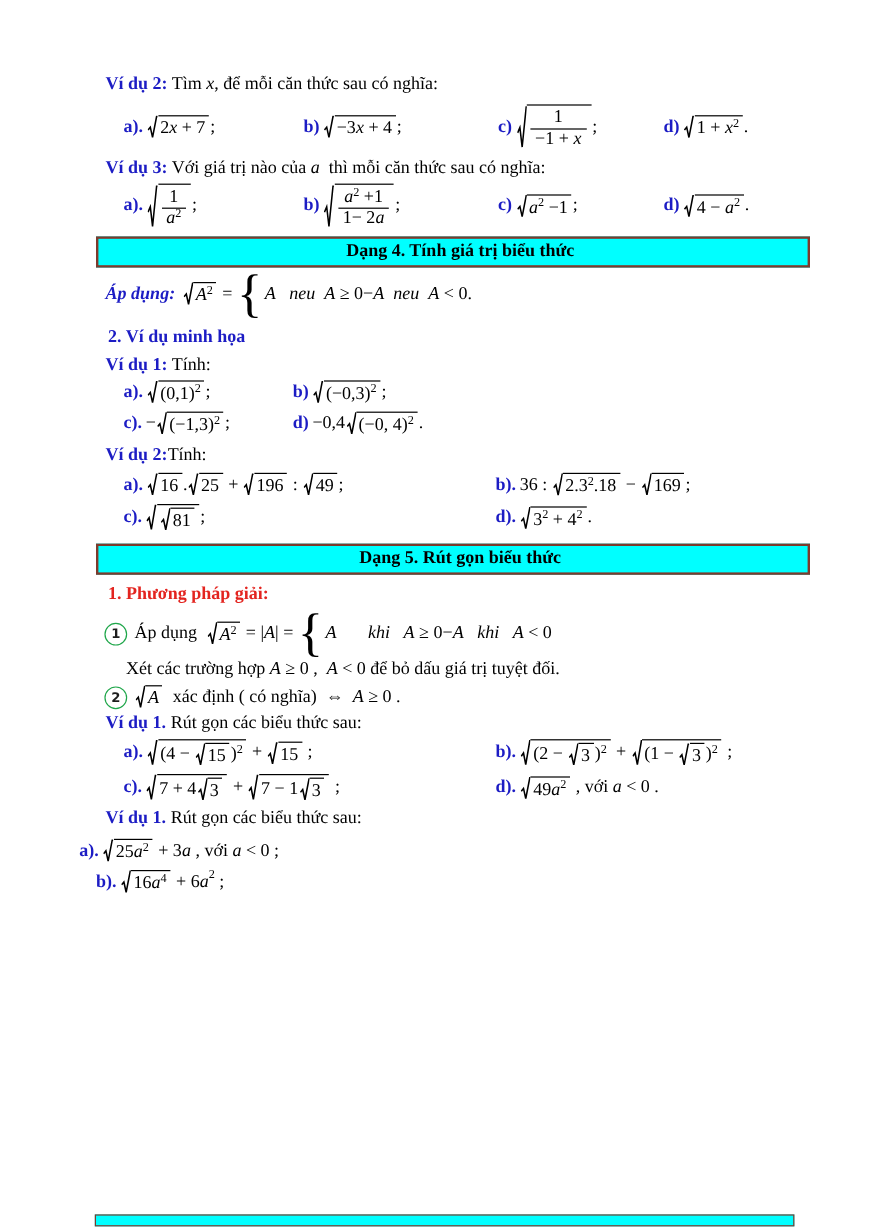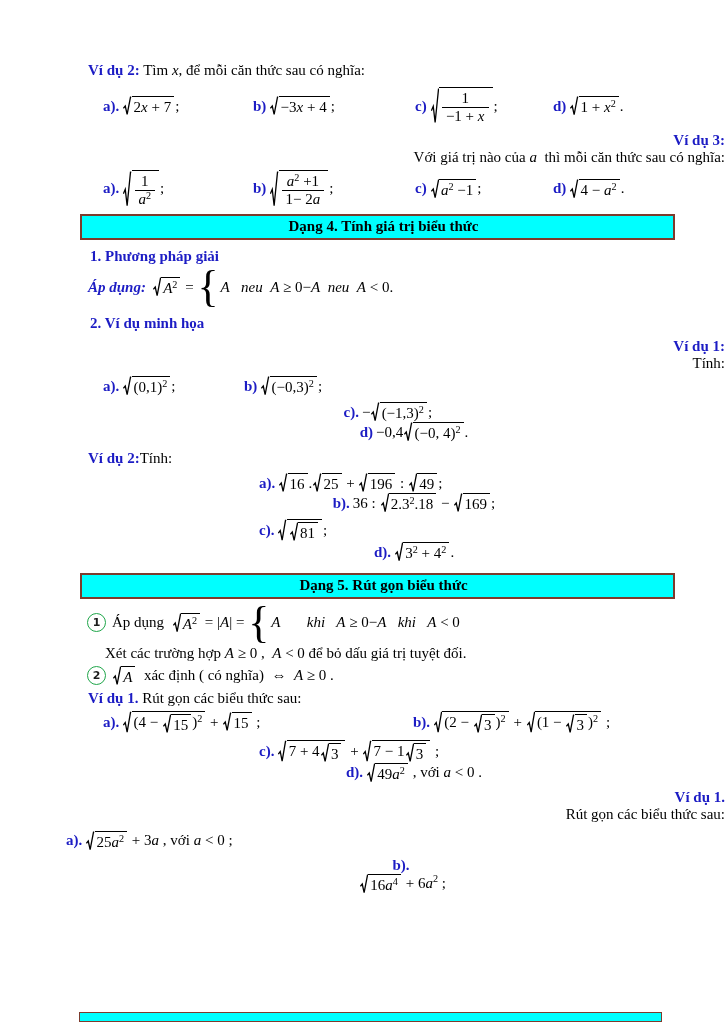--- a/index.html
+++ b/index.html
@@ -3,21 +3,21 @@
 <meta charset="utf-8">
 <style>
   html,body{margin:0;padding:0;}
   body{
     width:725px;height:1024px;position:relative;background:#ffffff;
     font-family:"Liberation Serif","DejaVu Serif",serif;
     font-size:15px;color:#000;overflow:hidden;
   }
   .page{position:absolute;inset:0;}
   
-  .exh{margin-left:88px;display:flex;align-items:flex-end;white-space:pre;}
+  .exh{margin-left:88px;display:flex;align-items:flex-start;white-space:pre;}
   .exh .pfx{color:var(--blue);font-weight:bold;}
   .num-h{margin-left:90px;font-weight:bold;}
   .num-h.blue{color:var(--blue);}
   .num-h.red{color:var(--red);}
   
   .banner{
     margin-left:80px;width:579px;background:var(--cyan);
     border:2px solid var(--brick);text-align:center;
     font-weight:bold;padding:2px 0 3px 12px;
   }
@@ -57,21 +57,21 @@
     font-family:"DejaVu Sans",sans-serif;
   }
   .note{margin-left:105px;}
   .soloA{display:flex;align-items:center;margin-left:66px;white-space:pre;}
   .soloB{display:flex;align-items:center;margin-left:80px;white-space:pre;}
   .bottom-strip{
     position:absolute;left:79px;top:1012px;width:581px;height:8px;
     background:var(--cyan);border:1px solid var(--brick);
   }
   
-  .mt8{margin-top:8px;} .mt6{margin-top:6px;flex-direction:column;} .mt4{margin-top:4px;} .mt2{margin-top:2px;align-items:center;}
+  .mt8{margin-top:8px;} .mt6{margin-top:6px;} .mt4{margin-top:4px;} .mt2{margin-top:2px;align-items:center;}
   .mt10{margin-top:10px;}
   .pad-top{height:62px;}
 </style>
 </head>
 <body>
 
 <div class="page">
   <div class="pad-top"></div>
 
   <div class="exh">
@@ -105,21 +105,20 @@
     <span class="cell"><span class="lab">c)</span><span class="m"><span class="sq"><svg class="rd" viewBox="0 0 11 26" preserveAspectRatio="none" aria-hidden="true">
               <path d="M0.5,16 L3,13 L5.5,24 L10,1.5 L11,1.5" fill="none" stroke="currentColor" stroke-width="1.3" vector-effect="non-scaling-stroke"></path>
             </svg><span class="sqc"><span class="mv">a</span><span class="ms">2</span><span class="mt"> −1</span></span></span><span class="mt">;</span></span></span>
     <span class="cell"><span class="lab">d)</span><span class="m"><span class="sq"><svg class="rd" viewBox="0 0 11 26" preserveAspectRatio="none" aria-hidden="true">
               <path d="M0.5,16 L3,13 L5.5,24 L10,1.5 L11,1.5" fill="none" stroke="currentColor" stroke-width="1.3" vector-effect="non-scaling-stroke"></path>
             </svg><span class="sqc"><span class="mt">4 − </span><span class="mv">a</span><span class="ms">2</span></span></span><span class="mt">.</span></span></span>
   </div>
 
   <div class="banner mt6">Dạng 4. Tính giá trị biểu thức</div>
 
-  <div class="num-h blue mt8">1. Phương pháp giải</div>
 
   <div class="apline mt2">
     <span class="apd">Áp dụng:</span>
     <span class="m"><span class="sq"><svg class="rd" viewBox="0 0 11 26" preserveAspectRatio="none" aria-hidden="true">
             <path d="M0.5,16 L3,13 L5.5,24 L10,1.5 L11,1.5" fill="none" stroke="currentColor" stroke-width="1.3" vector-effect="non-scaling-stroke"></path>
           </svg><span class="sqc"><span class="mv">A</span><span class="ms">2</span></span></span><span class="mt"> = </span><span class="cs"><span class="cb">{</span><span class="cr"><span><span class="mv">A</span><span class="mt">   </span><span class="mv">neu</span><span class="mt">  </span><span class="mv">A</span><span class="mt"> ≥ 0</span></span><span><span class="mt">−</span><span class="mv">A</span><span class="mt">  </span><span class="mv">neu</span><span class="mt">  </span><span class="mv">A</span><span class="mt"> &lt; 0.</span></span></span></span></span>
   </div>
 
   <div class="num-h blue mt8">2. Ví dụ minh họa</div>
 
@@ -168,20 +167,21 @@
             </svg><span class="sqc"><span class="sq"><svg class="rd" viewBox="0 0 11 26" preserveAspectRatio="none" aria-hidden="true">
                   <path d="M0.5,16 L3,13 L5.5,24 L10,1.5 L11,1.5" fill="none" stroke="currentColor" stroke-width="1.3" vector-effect="non-scaling-stroke"></path>
                 </svg><span class="sqc"><span class="mt">81</span></span></span></span></span><span class="mt">;</span></span></span>
     <span class="cell"><span class="lab">d).</span><span class="m"><span class="sq"><svg class="rd" viewBox="0 0 11 26" preserveAspectRatio="none" aria-hidden="true">
               <path d="M0.5,16 L3,13 L5.5,24 L10,1.5 L11,1.5" fill="none" stroke="currentColor" stroke-width="1.3" vector-effect="non-scaling-stroke"></path>
             </svg><span class="sqc"><span class="mt">3</span><span class="ms">2</span><span class="mt"> + 4</span><span class="ms">2</span></span></span><span class="mt">.</span></span></span>
   </div>
 
   <div class="banner mt10">Dạng 5. Rút gọn biểu thức</div>
 
+  <div class="num-h red mt8">1. Phương pháp giải:</div>
 
   <div class="circline mt4">
     <span class="circ">1</span>
     <span class="m"><span class="mt">Áp dụng  </span><span class="sq"><svg class="rd" viewBox="0 0 11 26" preserveAspectRatio="none" aria-hidden="true">
             <path d="M0.5,16 L3,13 L5.5,24 L10,1.5 L11,1.5" fill="none" stroke="currentColor" stroke-width="1.3" vector-effect="non-scaling-stroke"></path>
           </svg><span class="sqc"><span class="mv">A</span><span class="ms">2</span></span></span><span class="mt"> = |</span><span class="mv">A</span><span class="mt">| = </span><span class="cs"><span class="cb">{</span><span class="cr"><span><span class="mv">A</span><span class="mt">       </span><span class="mv">khi</span><span class="mt">   </span><span class="mv">A</span><span class="mt"> ≥ 0</span></span><span><span class="mt">−</span><span class="mv">A</span><span class="mt">   </span><span class="mv">khi</span><span class="mt">   </span><span class="mv">A</span><span class="mt"> &lt; 0</span></span></span></span></span>
   </div>
   <div class="note mt2">
     <span class="m"><span class="mt">Xét các trường hợp </span><span class="mv">A</span><span class="mt"> ≥ 0 ,  </span><span class="mv">A</span><span class="mt"> &lt; 0 để bỏ dấu giá trị tuyệt đối.</span></span>
   </div>

